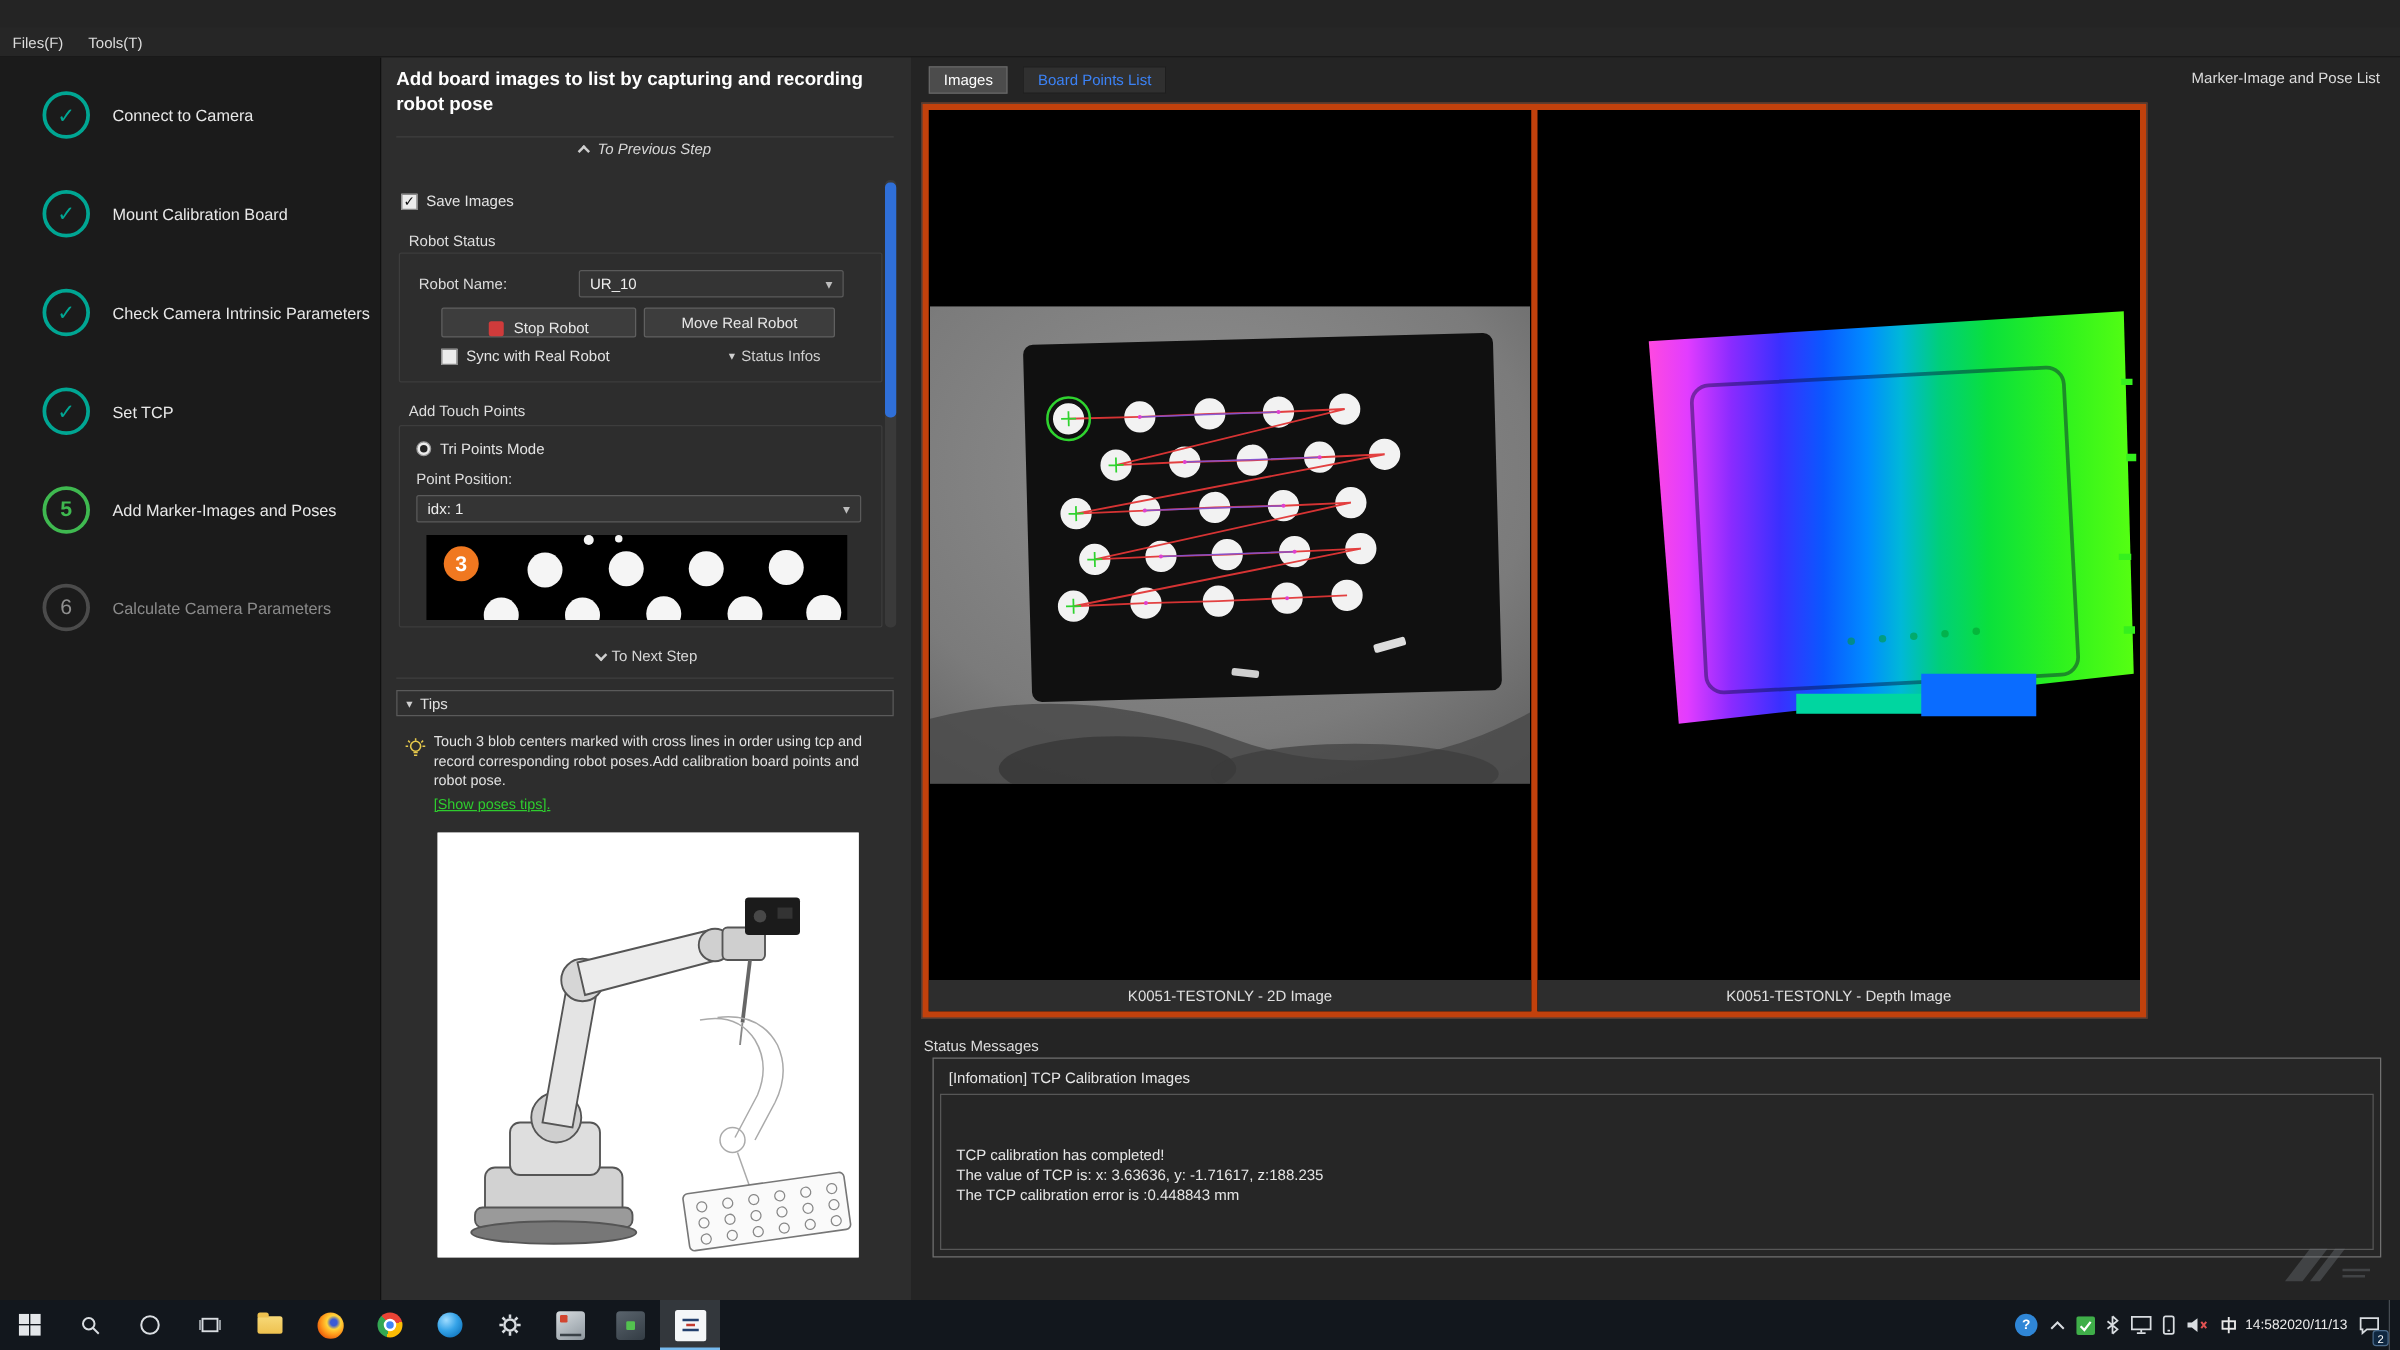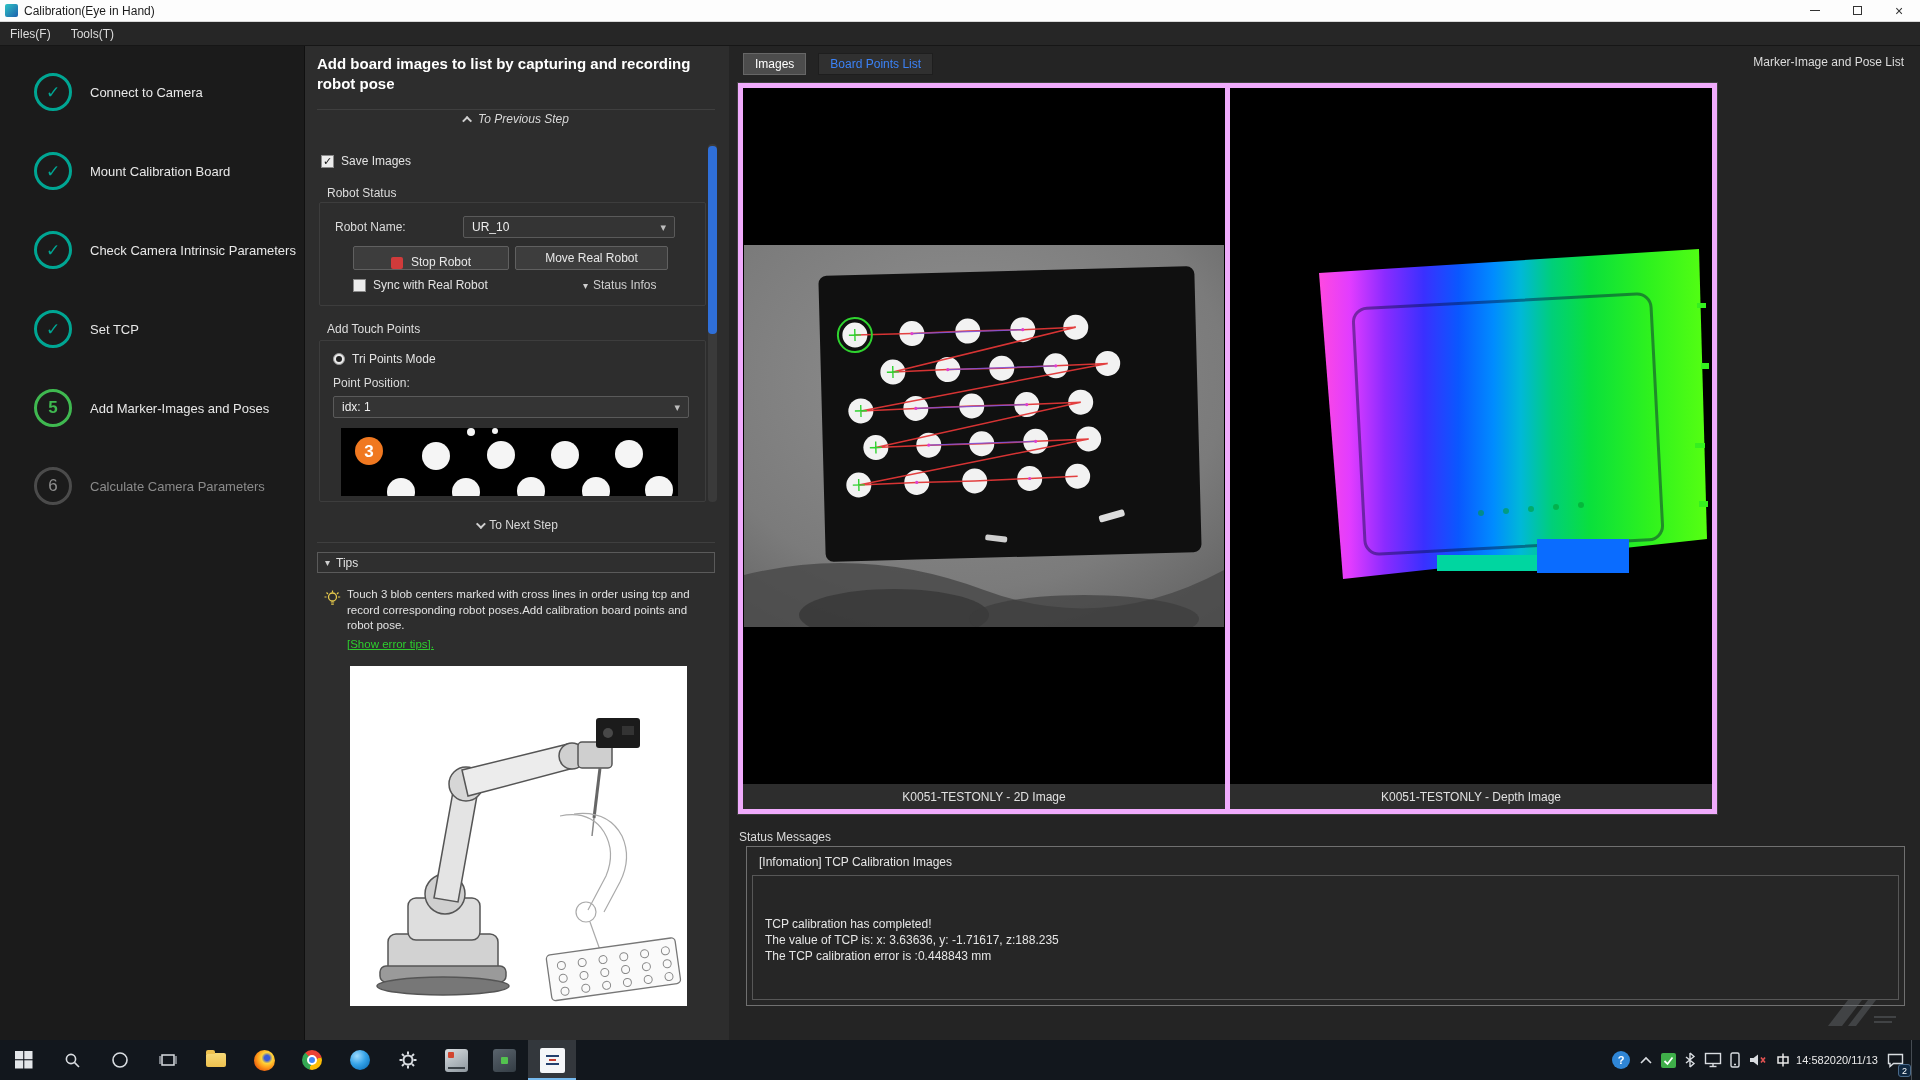--- a/index.html
+++ b/index.html
@@ -58,21 +58,21 @@
 .tiptext{position:absolute;left:42px;right:16px;font-size:11.5px;line-height:1.35;color:#e2e2e2;}
 .tiplink{display:inline-block;margin-top:3px;color:#2ecc2e;text-decoration:underline;}
 .robot-illustration{position:absolute;top:620px;left:45px;width:337px;height:340px;background:#fff;}
 
 
 .main{flex:1;position:relative;background:#242424;}
 .tabbar{position:absolute;top:7px;left:14px;display:flex;gap:12px;}
 .tab{padding:3px 11px;font-size:12px;color:#3b82f6;background:#303030;border:1px solid #1e1e1e;}
 .tab.active{background:#4c4c4c;color:#fff;border-color:#666;}
 .pose-list-title{position:absolute;top:9px;right:16px;font-size:12px;color:#dcdcdc;}
-.viewer{position:absolute;top:36px;left:8px;width:981px;height:733px;border:1px solid #3e3e3e;background:#f0abfc;display:flex;padding:5px;gap:5px;}
+.viewer{position:absolute;top:36px;left:8px;width:981px;height:733px;border:1px solid #3e3e3e;background:#c2410c;display:flex;padding:5px;gap:5px;}
 .viewport{flex:1 1 0;min-width:0;background:#000;display:flex;flex-direction:column;}
 .vp-img{flex:1;display:flex;align-items:center;justify-content:center;overflow:hidden;}
 .vp-cap{height:25px;background:#2d2d2d;display:flex;align-items:center;justify-content:center;font-size:12px;color:#e0e0e0;}
 .status-label{position:absolute;top:784px;left:10px;font-size:12px;color:#dcdcdc;}
 .status-box{position:absolute;top:800px;left:17px;width:1159px;height:160px;border:1px solid #707070;background:#262626;}
 .status-header{margin:8px 12px 0;font-size:12px;color:#e6e6e6;}
 .status-inner{position:absolute;left:5px;right:5px;top:28px;bottom:5px;border:1px solid #575757;padding:40px 12px 0;font-size:12px;line-height:1.35;color:#e6e6e6;}
 .watermark{position:absolute;right:22px;bottom:8px;opacity:.4;}
 
 
@@ -98,35 +98,20 @@
 .icon-help{width:18px;height:18px;border-radius:50%;background:#2f86d6;color:#fff;font-size:11px;font-weight:bold;display:flex;align-items:center;justify-content:center;}
 .clock{width:84px;text-align:center;font-size:11px;line-height:13px;color:#eaeaea;}
 .badge{position:absolute;right:0;bottom:3px;min-width:13px;height:13px;border-radius:3px;background:#0f2740;border:1px solid #4a6a8a;color:#fff;font-size:9px;display:flex;align-items:center;justify-content:center;padding:0 2px;}
 .show-desktop{width:7px;border-left:1px solid #454b52;}
 </style>
 </head>
 <body>
 
 <div class="screen">
 
-  <div class="titlebar">
-    <div class="title-appicon"></div>
-    <div>Calibration(Eye in Hand)</div>
-    <div class="win-controls">
-      <div class="win-btn">
-          <span class="ico-min"></span>
-        </div>
-      <div class="win-btn">
-          <span class="ico-max"></span>
-        </div>
-      <div class="win-btn">
-          <span>×</span>
-        </div>
-    </div>
-  </div>
 
   <div class="menubar">
     <div class="menu-item">Files(F)</div>
     <div class="menu-item">Tools(T)</div>
   </div>
 
   <div class="content">
 
     <div class="sidebar">
       <div class="step done" style="top:27px;">
@@ -245,21 +230,21 @@
       </div>
 
       <div class="abs" style="top:544px;left:19px;">
         <svg width="17" height="17">
           <circle cx="8.5" cy="7" r="4" fill="none" stroke="#e6c94c" stroke-width="1.3"></circle>
           <path d="M8.5 0.5v2M2.5 2.5l1.5 1.5M14.5 2.5l-1.5 1.5M0.5 7h2M14 7h2.2M6.8 12h3.4M7.2 14.2h2.6" stroke="#e6c94c" stroke-width="1.2" fill="none"></path>
         </svg>
       </div>
       <div class="tiptext" style="top:541px;">
         <span>Touch 3 blob centers marked with cross lines in order using tcp and record corresponding robot poses.Add calibration board points and robot pose.</span><br>
-        <span class="tiplink">[Show error tips].</span>
+        <span class="tiplink">[Show poses tips].</span>
       </div>
 
       <div class="robot-illustration">
         <svg width="337" height="340" viewBox="0 0 337 340">
           <rect width="337" height="340" fill="#ffffff"></rect>
           <g stroke="#555" stroke-width="1.5">
             <rect x="38" y="268" width="110" height="40" rx="8" fill="#d2d2d2"></rect>
             <rect x="30" y="300" width="126" height="16" rx="6" fill="#9a9a9a"></rect>
             <ellipse cx="93" cy="320" rx="66" ry="9" fill="#777"></ellipse>
             <rect x="58" y="232" width="72" height="42" rx="8" fill="#dedede"></rect>

